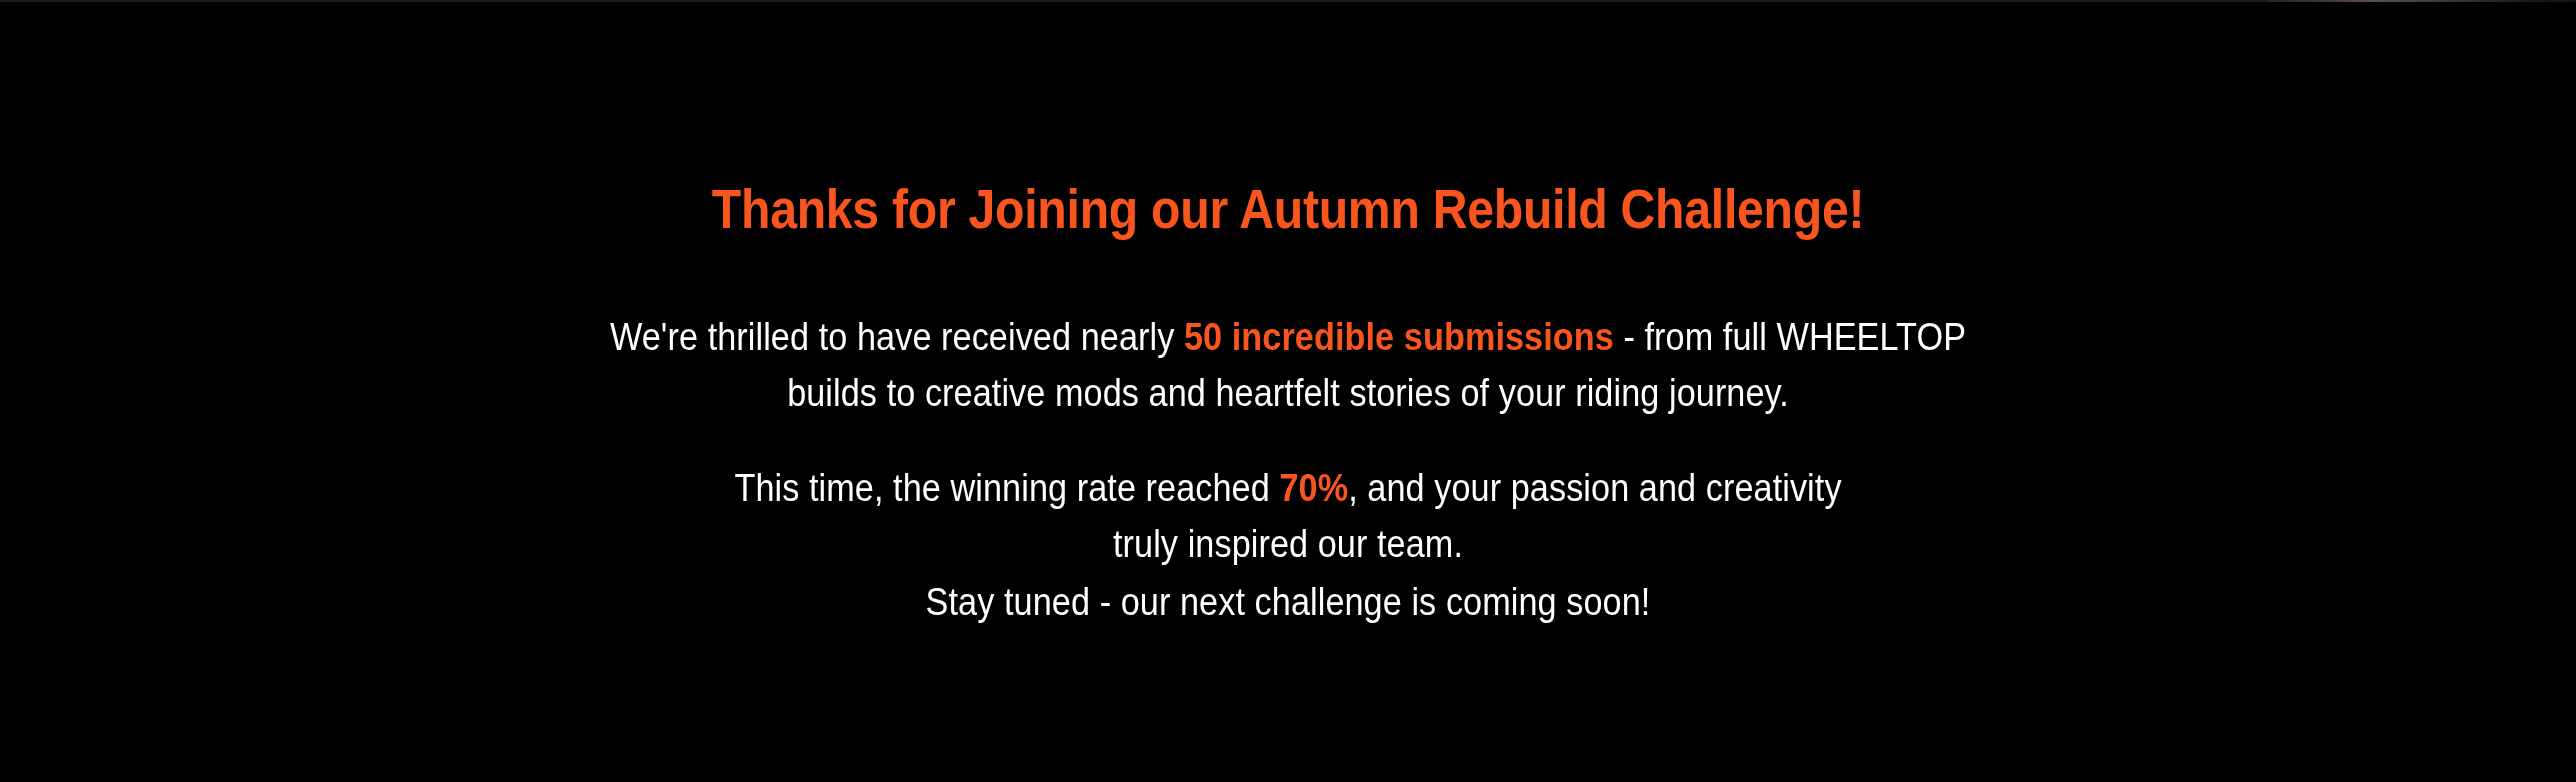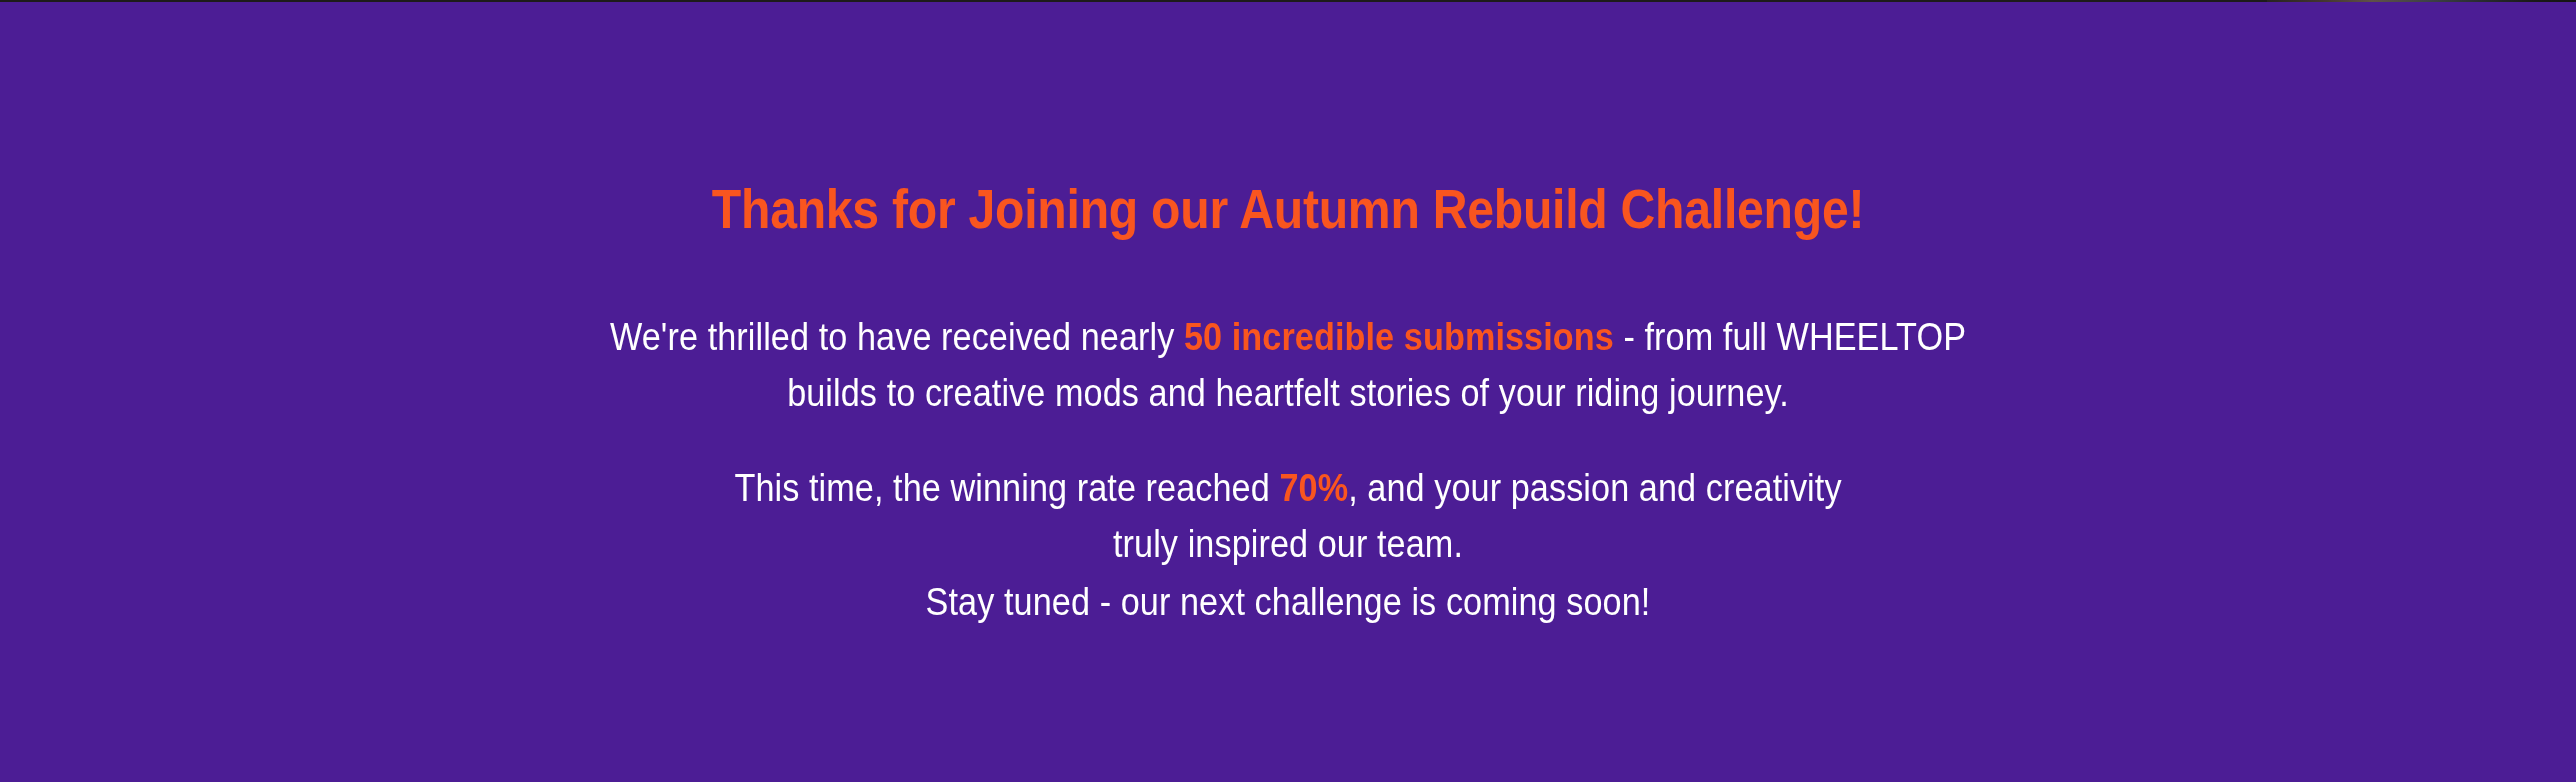--- a/index.html
+++ b/index.html
@@ -11,21 +11,21 @@
     height: 782px;
     background: #121111;
     font-family: "Liberation Sans", sans-serif;
     overflow: hidden;
   }
 
   .announcement-banner {
     position: relative;
     width: 2576px;
     height: 782px;
-    background: #4c1d95;
+    background: #000000;
     box-sizing: border-box;
     display: flex;
     flex-direction: column;
     align-items: center;
   }
 
   
   .top-seam {
     position: absolute;
     top: 0;

